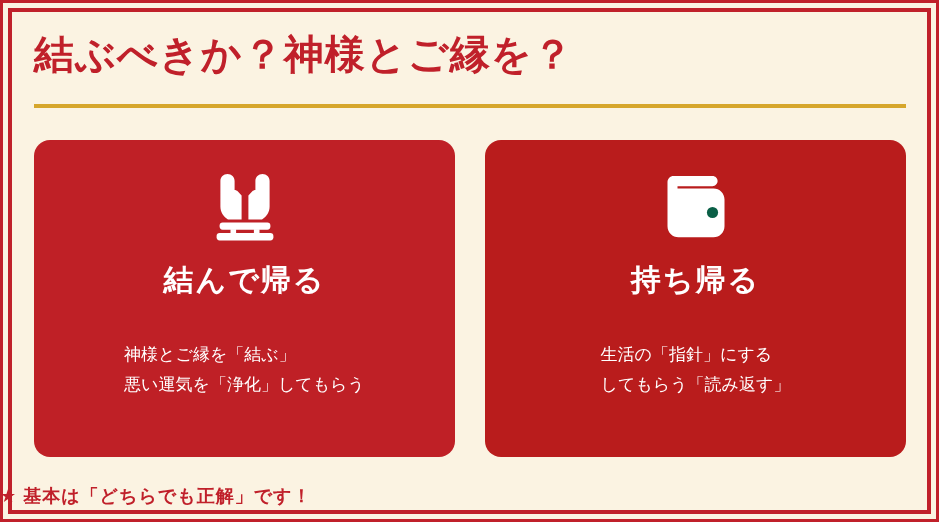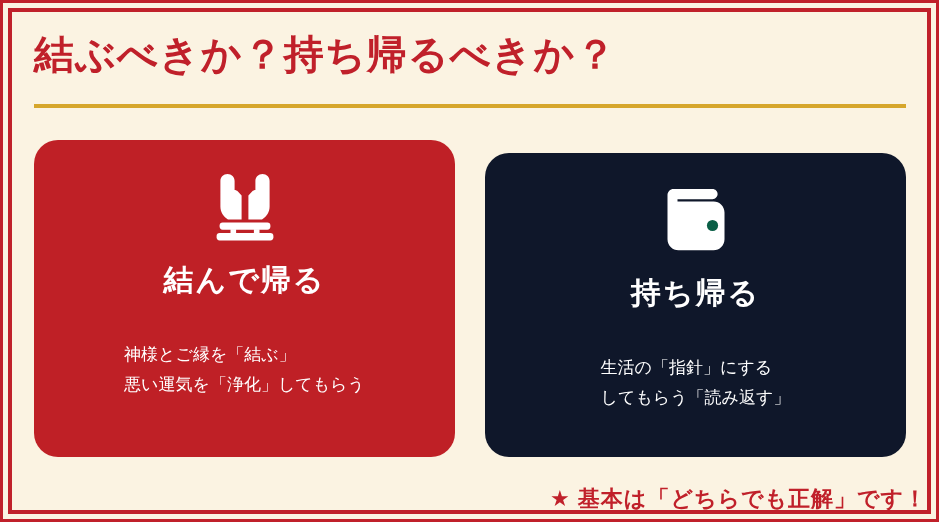--- a/index.html
+++ b/index.html
@@ -81,30 +81,30 @@
     left: 22px;
     top: 128px;
     width: 872px;
     height: 317px;
     display: flex;
     gap: 30px;
   }
 
   .card {
     flex: 1 1 0;
-    border-radius: 24px;
+    border-radius: 16px;
     display: flex;
     flex-direction: column;
     align-items: center;
     padding-top: 30px;
     color: #ffffff;
   }
 
   .card--bind  { background: #bf2026; }
-  .card--take  { background: #0f172a; margin-top: 13px; }
+  .card--take  { background: #b91c1c; }
 
   .card-icon {
     height: 74px;
     display: flex;
     align-items: center;
     justify-content: center;
   }
   .card-icon svg { display: block; }
 
   .card-title {
@@ -127,41 +127,41 @@
     color: #ffffff;
     white-space: pre-line;
   }
 
   
   .footer-note {
     position: absolute;
     left: 0;
     top: 484px;
     width: 927px;
-    text-align: right;
+    text-align: left;
     font-family: "Liberation Sans", "DejaVu Sans", sans-serif;
     font-weight: bold;
-    font-size: 22px;
+    font-size: 18px;
     letter-spacing: 1px;
     color: #c0202a;
     white-space: nowrap;
     z-index: 5;
   }
 </style>
 </head>
 <body>
 
 <div id="slide">
 
   <div class="frame-outer"></div>
   <div class="frame-inner"></div>
 
   <div class="content">
 
-    <h1 class="heading">結ぶべきか？持ち帰るべきか？</h1>
+    <h1 class="heading">結ぶべきか？神様とご縁を？</h1>
 
     <div class="divider"></div>
 
     <div class="cards">
 
       <div class="card card--bind">
         <div class="card-icon">
           <svg width="76" height="74" viewBox="0 0 76 74" aria-hidden="true">
             <g fill="#ffffff">
 

